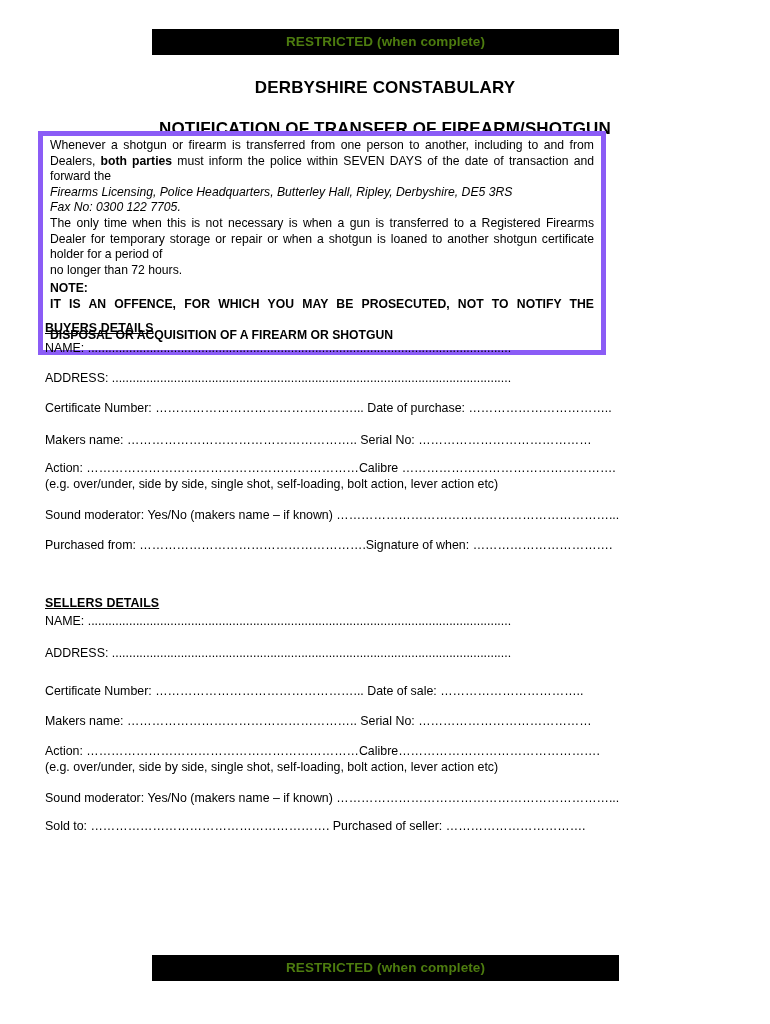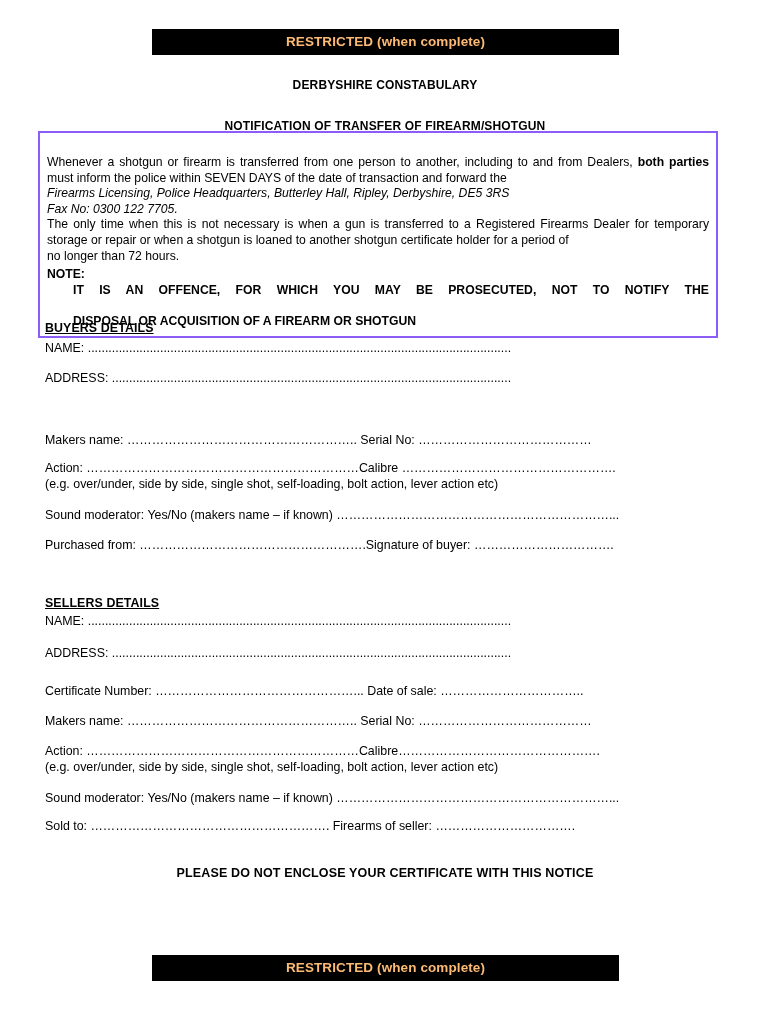--- a/index.html
+++ b/index.html
@@ -23,37 +23,37 @@
     overflow: hidden;
   }
 
   
   .restricted-bar {
     position: absolute;
     left: 152px;
     width: 467px;
     height: 26px;
     background: #000000;
-    color: #fdba74;
+    color: #4d7c0f;
     font-size: 13.5px;
     font-weight: bold;
     line-height: 26px;
     text-align: center;
     letter-spacing: 0.1px;
   }
   .restricted-bar.top { top: 29px; }
   .restricted-bar.bottom { top: 955px; }
 
   
   .centered-heading {
     position: absolute;
     left: 0;
     width: 770px;
     text-align: center;
-    font-size: 12px;
+    font-size: 17px;
     font-weight: bold;
     letter-spacing: 0.15px;
   }
   .org-name   { top: 78px; }
   .form-title { top: 108px; margin-top: 11px; }
   .notice-line {
     position: absolute;
     left: 0;
     width: 770px;
     top: 866px;
@@ -61,24 +61,24 @@
     font-size: 12.5px;
     font-weight: bold;
     letter-spacing: 0.15px;
   }
 
   
   .instruction-box {
     position: absolute;
     left: 38px;
     top: 131px;
-    width: 680px;
+    width: 568px;
     box-sizing: border-box;
-    border: 2px solid #8b5cf6;
-    padding: 22px 7px 6px 7px;
+    border: 5px solid #8b5cf6;
+    padding: 2px 7px 6px 7px;
   }
   .instruction-box p {
     margin: 0;
     font-size: 12.2px;
     line-height: 15.6px;
   }
   .para-justify {
     text-align: justify;
     text-justify: inter-word;
   }
@@ -97,21 +97,20 @@
     line-height: 15.6px;
     flex-direction: column;
   }
   .note-label {
     flex: 0 0 auto;
     padding-right: 12px;
     white-space: nowrap;
   }
   .note-body {
     flex: 1 1 auto;
-    margin-left: 26px;
   }
   .note-body .l1 {
     display: block;
     text-align: justify;
     text-justify: inter-word;
   }
   .note-body .l1::after {
     content: "";
     display: inline-block;
     width: 100%;
@@ -179,46 +178,46 @@
     </div>
 
   </div>
 
   <div class="section-heading buyers-heading">BUYERS DETAILS</div>
 
   <div class="form-line" style="top:340px;"><span>NAME: </span><span class="dots">...........................................................................................................................</span></div>
 
   <div class="form-line" style="top:370px;"><span>ADDRESS: </span><span class="dots">....................................................................................................................</span></div>
 
+  <div class="form-line" style="top:400px;"><span>Certificate Number: </span><span class="dots">…………………………………………...</span><span> Date of purchase: </span><span class="dots">……………………………..</span></div>
 
   <div class="form-line" style="top:432px;"><span>Makers name: </span><span class="dots">………………………………………………..</span><span> Serial No: </span><span class="dots">……………………………………</span></div>
 
   <div class="form-line" style="top:460px;"><span>Action: </span><span class="dots">…………………………………………………………</span><span>Calibre  </span><span class="dots">…………………………………………….</span></div>
 
   <div class="hint-line" style="top:476px;">(e.g. over/under, side by side, single shot, self-loading, bolt action, lever action etc)</div>
 
   <div class="form-line" style="top:507px;"><span>Sound moderator: Yes/No (makers name – if known) </span><span class="dots">…………………………………………………………...</span></div>
 
-  <div class="form-line" style="top:537px;"><span>Purchased from: </span><span class="dots">……………………………………………….</span><span>Signature of buyer: </span><span class="dots">…………………………….</span></div>
+  <div class="form-line" style="top:537px;"><span>Purchased from: </span><span class="dots">……………………………………………….</span><span>Signature of when: </span><span class="dots">…………………………….</span></div>
 
   <div class="section-heading sellers-heading">SELLERS DETAILS</div>
 
   <div class="form-line" style="top:613px;"><span>NAME: </span><span class="dots">...........................................................................................................................</span></div>
 
   <div class="form-line" style="top:645px;"><span>ADDRESS: </span><span class="dots">....................................................................................................................</span></div>
 
   <div class="form-line" style="top:683px;"><span>Certificate Number: </span><span class="dots">…………………………………………...</span><span> Date of sale: </span><span class="dots">……………………………..</span></div>
 
   <div class="form-line" style="top:713px;"><span>Makers name: </span><span class="dots">………………………………………………..</span><span> Serial No: </span><span class="dots">……………………………………</span></div>
 
   <div class="form-line" style="top:743px;"><span>Action: </span><span class="dots">…………………………………………………………</span><span>Calibre</span><span class="dots">………………………………………….</span></div>
 
   <div class="hint-line" style="top:759px;">(e.g. over/under, side by side, single shot, self-loading, bolt action, lever action etc)</div>
 
   <div class="form-line" style="top:790px;"><span>Sound moderator: Yes/No (makers name – if known) </span><span class="dots">…………………………………………………………...</span></div>
 
-  <div class="form-line" style="top:818px;"><span>Sold to: </span><span class="dots">………………………………………………….</span><span>  Firearms of seller: </span><span class="dots">…………………………….</span></div>
-
-  <div class="notice-line">PLEASE DO NOT ENCLOSE YOUR CERTIFICATE WITH THIS NOTICE</div>
+  <div class="form-line" style="top:818px;"><span>Sold to: </span><span class="dots">………………………………………………….</span><span>  Purchased of seller: </span><span class="dots">…………………………….</span></div>
+
 
   <div class="restricted-bar bottom">RESTRICTED (when complete)</div>
 
 </div>
 
 </body></html>

